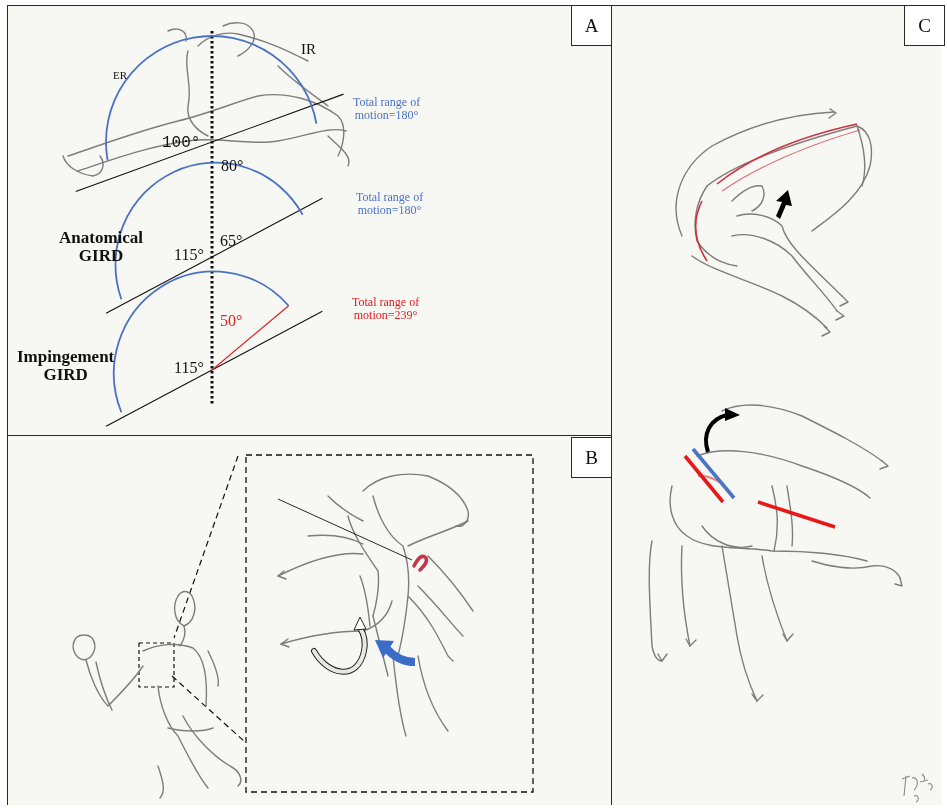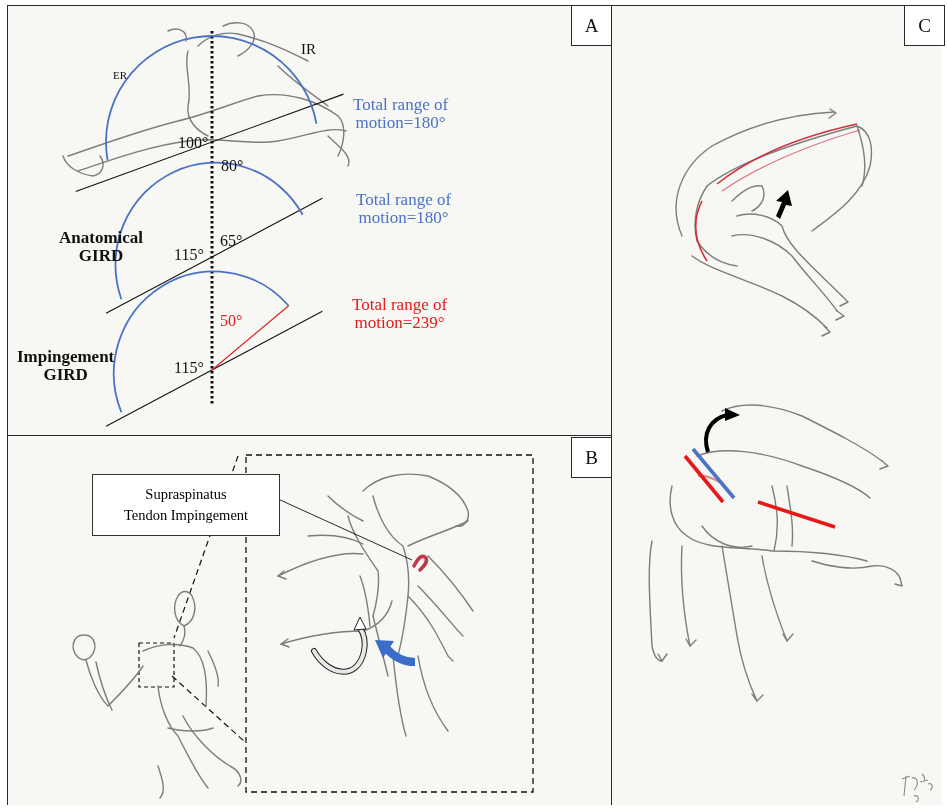--- a/index.html
+++ b/index.html
@@ -12,21 +12,21 @@
   #panel-a { left: 8px; top: 6px; width: 604px; height: 430px; border-right: 1.5px solid #2a2a2a; border-bottom: 1.5px solid #2a2a2a; }
   #panel-b { left: 8px; top: 436px; width: 604px; height: 369px; border-right: 1.5px solid #2a2a2a; }
   #panel-c { left: 612px; top: 6px; width: 330px; height: 799px; }
   .label-box { position: absolute; width: 41px; height: 41px; background: #ffffff; border: 1.2px solid #2a2a2a; box-sizing: border-box;
     display: flex; align-items: center; justify-content: center; font-size: 19px; color: #111; }
   svg { position: absolute; left: 0; top: 0; overflow: visible; }
   .txt { position: absolute; white-space: nowrap; line-height: 1.05; }
   .blue { color: #4a72c4; }
   .red { color: #e21b1b; }
   .black { color: #111; }
-  .range { font-size: 17px; text-align: center; }
+  .range { font-size: 12px; text-align: center; }
   .deg { font-size: 16px; }
   .gird { font-size: 17px; font-weight: bold; text-align: center; }
   .callout { position: absolute; background: #fff; border: 1.2px solid #333; font-size: 14.5px; text-align: center; line-height: 1.45;
     display: flex; flex-direction: column; justify-content: center; align-items: center; }
   .sketch path, .sketch line, .sketch polyline { fill: none; stroke: #7d7d7d; stroke-width: 1.4; stroke-linecap: round; stroke-linejoin: round; }
 </style>
 </head>
 <body>
 
 <div class="frame"></div>
@@ -52,21 +52,21 @@
       <line x1="98.04628885692875" y1="307.3365875343069" x2="314.3684491073659" y2="192.31605465176364" stroke="#111111" stroke-width="1.1"></line>
       <path d="M 113.369221296335 293.26182617406994 A 100 102 0 0 1 294.630778703665 208.73817382593006" fill="none" stroke="#4a72c4" stroke-width="1.8"></path>
       <line x1="98.04628885692875" y1="420.3365875343069" x2="314.3684491073659" y2="305.31605465176364" stroke="#111111" stroke-width="1.1"></line>
       <path d="M 113.369221296335 406.26182617406994 A 100 102 0 0 1 280.6044443118978 299.72123903134604" fill="none" stroke="#4a72c4" stroke-width="1.8"></path>
       <line x1="204" y1="364" x2="280.6044443118978" y2="299.72123903134604" stroke="#e21b1b" stroke-width="1.1"></line>
     </svg>
 
   <div class="txt black deg" style="left:105px; top:64px; font-size:11px;">ER</div>
   <div class="txt black deg" style="left:263px; top:36px; font-size:15px;margin-left:30px;">IR</div>
 
-  <div class="txt black deg" style="left:170px; top:129px;">100°</div>
+  <div class="txt black deg" style="left:154px; top:129px;font-family:Liberation Mono, monospace;">100°</div>
   <div class="txt black deg" style="left:213px; top:115px;margin-top:37px;">80°</div>
   <div class="txt range blue" style="left:345px; top:90px;">
     <div>Total range of</div>
     <div>motion=180°</div>
   </div>
 
   <div class="txt gird black" style="left:14px; top:223px;margin-left:37px;">
     <div>Anatomical</div>
     <div>GIRD</div>
   </div>
@@ -144,24 +144,20 @@
       <path d="M306 215 C 320 240, 350 245, 356 215 C 358 205, 356 198, 352 192" fill="none" stroke="#e8e8e8" stroke-width="4" stroke-linecap="round"></path>
       <polygon points="346,194 352,181 358,193" fill="#fff" stroke="#222" stroke-width="1"></polygon>
     </g>
 
     <g>
       <path d="M407 226 C 395 226, 385 220, 378 212" fill="none" stroke="#3a6cc8" stroke-width="8" stroke-linecap="butt"></path>
       <polygon points="367,204 386,205 375,222" fill="#3a6cc8"></polygon>
     </g>
   </svg>
 
-  <div class="callout" style="left:84px; top:38px; width:186px; height:60px;">
-    <div>Supraspinatus</div>
-    <div>Tendon Impingement</div>
-  </div>
 
   <div class="label-box" style="left:563px; top:1px;">B</div>
 </div>
 
 <div class="panel" id="panel-c">
   <svg width="330" height="799">
 
     <g class="sketch">
       <path d="M70 230 C 55 195, 70 160, 100 140 C 140 118, 180 108, 222 106"></path>
       <path d="M218 103 L 224 107 L 217 112"></path>

